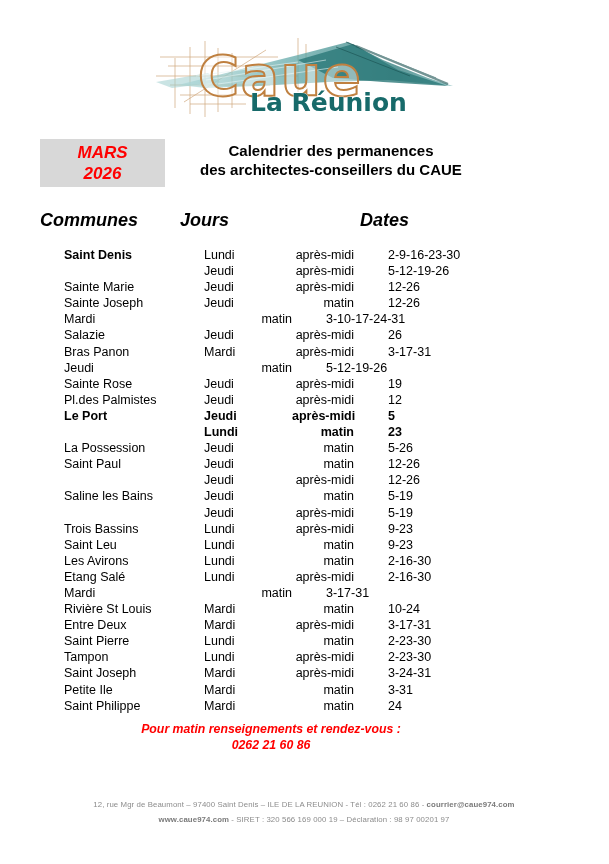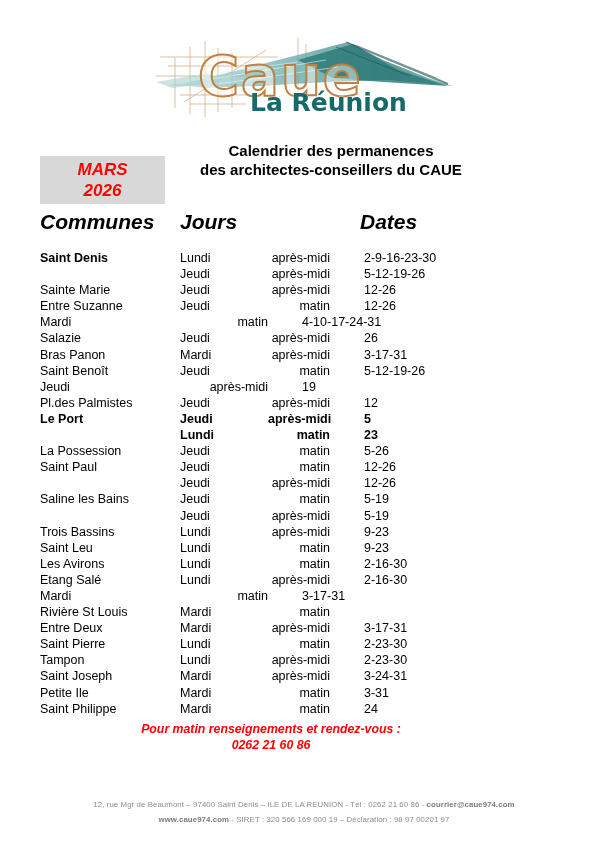--- a/index.html
+++ b/index.html
@@ -13,38 +13,38 @@
 
   
   .logo{position:absolute;left:148px;top:20px;width:320px;height:100px;}
 
   
   .month-box{
     position:absolute;left:40px;top:139px;width:125px;height:48px;
     background:#d8d8d8;
     color:#ff0000;font-weight:bold;font-style:italic;
     font-size:17px;line-height:20px;text-align:center;
-    display:flex;flex-direction:column;justify-content:center;gap:1px;margin-top:17px;
+    display:flex;flex-direction:column;justify-content:center;gap:1px;
   }
 
   
   .doc-title{
     position:absolute;left:171px;top:141px;width:320px;
     text-align:center;font-weight:bold;font-size:15px;line-height:19px;color:#000;
   }
 
   
   .sched{position:absolute;left:40px;top:210px;width:440px;}
   .thead{
     display:grid;grid-template-columns:140px 88px 62px auto;
-    font-weight:bold;font-style:italic;font-size:21px;
+    font-weight:bold;font-style:italic;font-size:18px;
     margin-bottom:16px;
   }
   .thead .h-dates{padding-left:30px;}
-  .rows{display:block;}
+  .rows{display:block;margin-left:24px;}
   .row{
     display:grid;grid-template-columns:140px 88px 62px auto;
     font-size:12.5px;line-height:16.1px;height:16.1px;
     white-space:nowrap;
   }
   .row .periode{text-align:right;}
   .row .dates{padding-left:34px;}
   .row.bold .cell{font-weight:bold;}
   .cell.bold{font-weight:bold;}
 
@@ -150,54 +150,54 @@
     </div>
 
     <div class="row">
       <div class="cell commune">Sainte Marie</div>
       <div class="cell jour">Jeudi</div>
       <div class="cell periode">après-midi</div>
       <div class="cell dates">12-26</div>
     </div>
 
     <div class="row">
-      <div class="cell commune">Entre Suzanne</div>
+      <div class="cell commune">Sainte Joseph</div>
       <div class="cell jour">Jeudi</div>
       <div class="cell periode">matin</div>
       <div class="cell dates">12-26</div>
     </div>
 
     <div class="row">
       <div class="cell jour">Mardi</div>
       <div class="cell periode">matin</div>
-      <div class="cell dates">4-10-17-24-31</div>
+      <div class="cell dates">3-10-17-24-31</div>
     </div>
 
     <div class="row">
       <div class="cell commune">Salazie</div>
       <div class="cell jour">Jeudi</div>
       <div class="cell periode">après-midi</div>
       <div class="cell dates">26</div>
     </div>
 
     <div class="row">
       <div class="cell commune">Bras Panon</div>
       <div class="cell jour">Mardi</div>
       <div class="cell periode">après-midi</div>
       <div class="cell dates">3-17-31</div>
     </div>
 
     <div class="row">
-      <div class="cell commune">Saint Benoît</div>
       <div class="cell jour">Jeudi</div>
       <div class="cell periode">matin</div>
       <div class="cell dates">5-12-19-26</div>
     </div>
 
     <div class="row">
+      <div class="cell commune">Sainte Rose</div>
       <div class="cell jour">Jeudi</div>
       <div class="cell periode">après-midi</div>
       <div class="cell dates">19</div>
     </div>
 
     <div class="row">
       <div class="cell commune">Pl.des Palmistes</div>
       <div class="cell jour">Jeudi</div>
       <div class="cell periode">après-midi</div>
       <div class="cell dates">12</div>
@@ -283,20 +283,21 @@
     <div class="row">
       <div class="cell jour">Mardi</div>
       <div class="cell periode">matin</div>
       <div class="cell dates">3-17-31</div>
     </div>
 
     <div class="row">
       <div class="cell commune">Rivière St Louis</div>
       <div class="cell jour">Mardi</div>
       <div class="cell periode">matin</div>
+      <div class="cell dates">10-24</div>
     </div>
 
     <div class="row">
       <div class="cell commune">Entre Deux</div>
       <div class="cell jour">Mardi</div>
       <div class="cell periode">après-midi</div>
       <div class="cell dates">3-17-31</div>
     </div>
 
     <div class="row">

